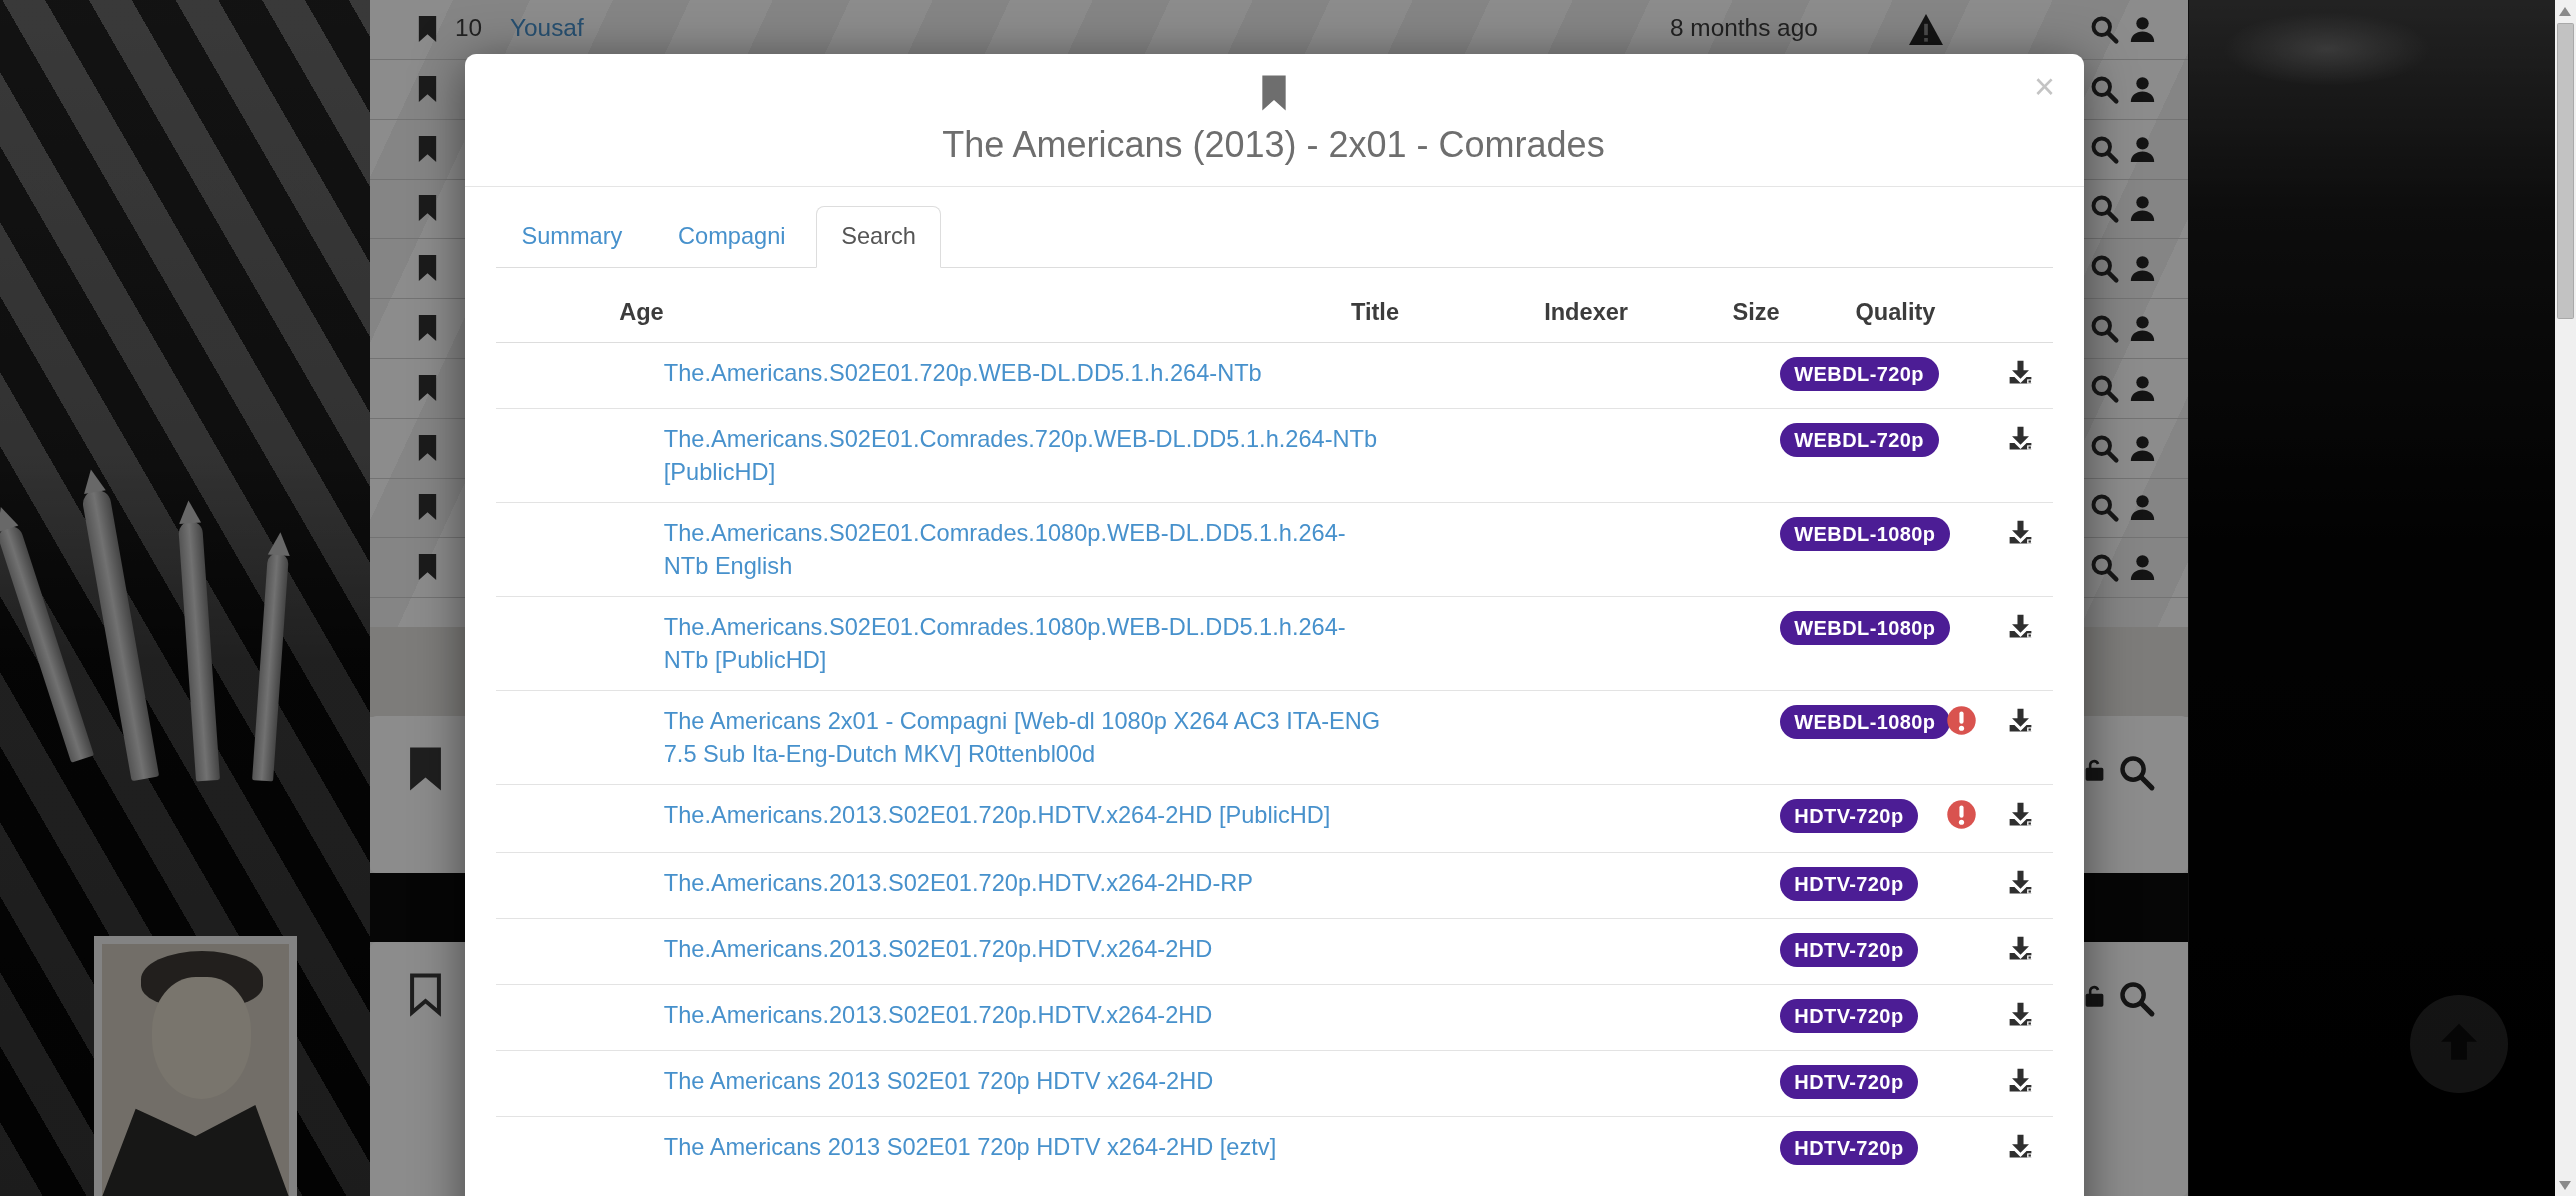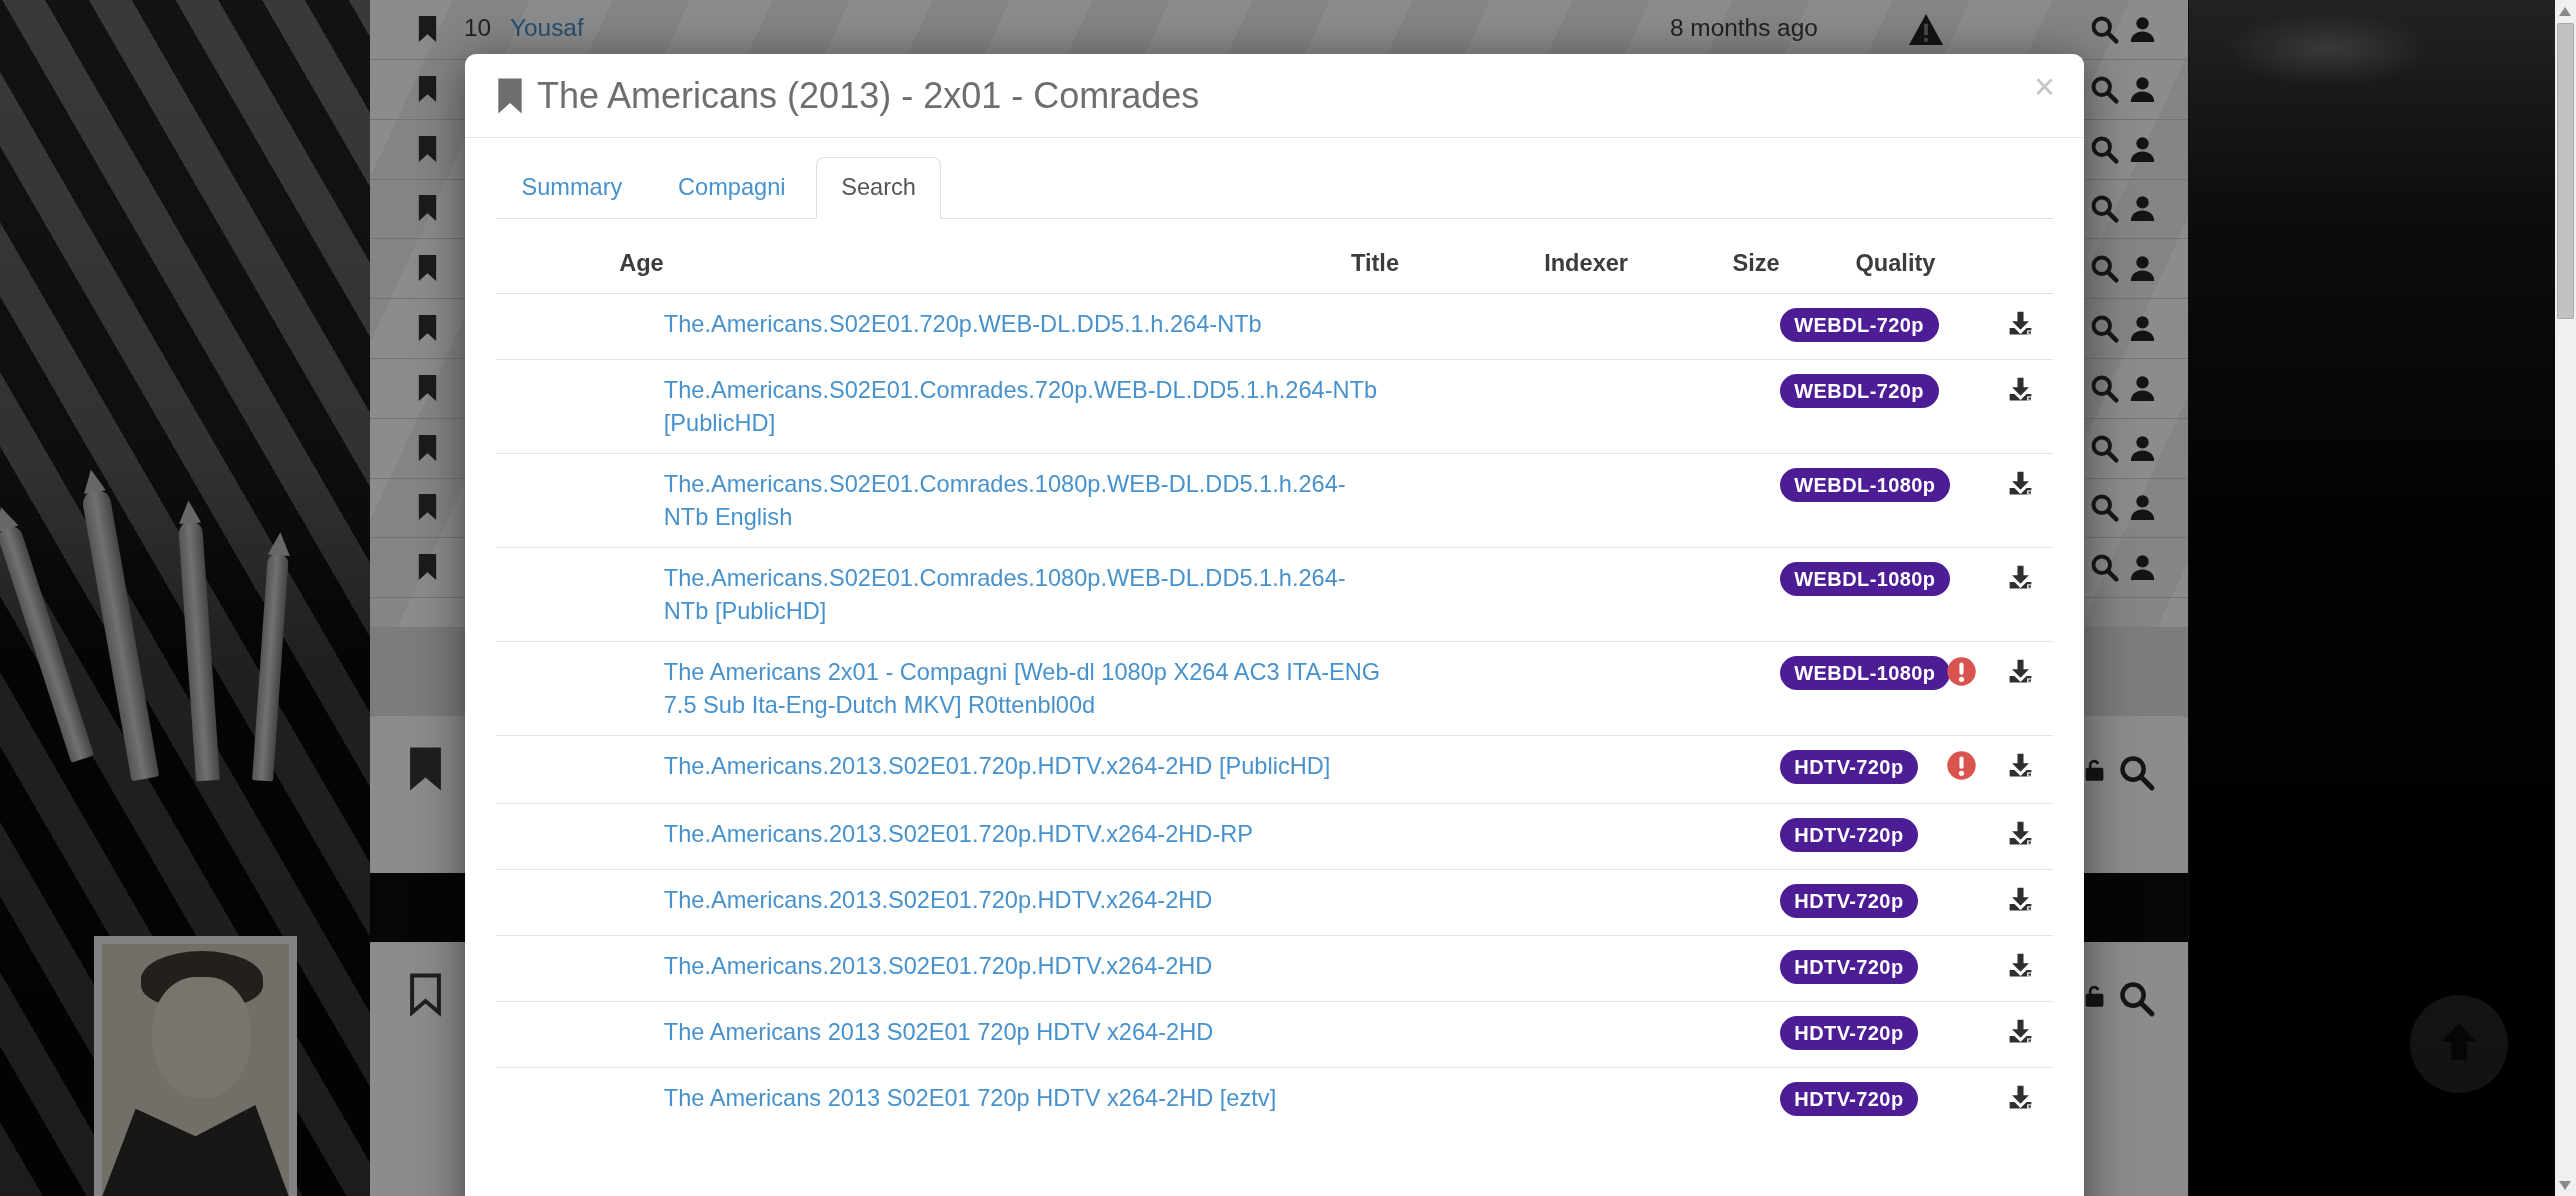--- a/index.html
+++ b/index.html
@@ -32,21 +32,21 @@
       radial-gradient(closest-side at 138px 49px, rgba(200,200,200,0.35), rgba(200,200,200,0) 75%),
       linear-gradient(180deg,#3f3f3f 0%, #181818 18%, #050505 45%, #000 100%);
   }
 
   .content-col { position:absolute; left:370px; top:0; width:1818px; height:1196px; background:#fff; }
   .content-col::before { content:""; position:absolute; inset:0; pointer-events:none;
     background:repeating-linear-gradient(115deg, rgba(0,0,0,0) 0 75px, rgba(0,0,0,0.05) 75px 145px); }
 
   .bg-row { position:absolute; left:0; width:100%; height:60px; border-bottom:1.6px solid #d2d2d2; }
   .bg-row .bm { position:absolute; left:47px; top:16.3px; }
-  .bg-row .num { position:absolute; left:94px; top:14px; font-size:24.4px; color:#3c3c3c;text-align:right; }
+  .bg-row .num { position:absolute; left:85px; top:14px; font-size:24.4px; color:#3c3c3c;text-align:right; }
   .bg-row .lnk { position:absolute; left:140px; top:14px; font-size:24.4px; color:#4791cc; }
   .bg-row .ts  { position:absolute; left:1300px; top:14px; font-size:24.4px; color:#3c3c3c; }
   .bg-row .warn-tri { position:absolute; left:1539px; top:13px; }
   .bg-row .srch { position:absolute; left:1718px; top:13px; }
   .bg-row .prsn { position:absolute; left:1756px; top:13px; }
 
   .gap-band   { position:absolute; left:0; top:627px;  width:100%; height:90px; background:#e4e2de; }
   .black-band { position:absolute; left:0; top:873px; width:100%; height:69px;  background:#0b0b0b; }
   .season-card { position:absolute; left:0; width:100%; background:#fff; border-radius:6.5px; }
   .card1 { top:716px;  height:157px; }
@@ -59,21 +59,21 @@
     background:rgba(255,255,255,0.14); display:flex; align-items:center; justify-content:center; }
   .top-btn svg { display:block; }
 
   
   .overlay { position:absolute; inset:0; background:rgba(0,0,0,0.45); }
 
   
   .modal { position:absolute; left:465px; top:54px; width:1619px; height:1220px;
     background:#fff; border-radius:11.4px; box-shadow:0 8.1px 49px rgba(0,0,0,0.5); }
   .modal-header { position:relative; padding:21px 33px 19.5px 31px; border-bottom:0.8px solid #e5e5e5; }
-  .modal-title { font-size:36px; color:#6e6e6e; font-weight:400; display:flex; align-items:center; gap:13px; }
+  .modal-title { font-size:36px; color:#6e6e6e; font-weight:400; display:flex; align-items:center; gap:13px;flex-direction:column; }
   .modal-close { position:absolute; right:29px; top:14.6px; font-size:36px; color:#c4c4c4; line-height:1;
     background:none; border:none; cursor:pointer; font-family:inherit; }
 
   .modal-body { padding:0 31px; }
   .tabs { list-style:none; display:flex; border-bottom:0.8px solid #ddd; margin-top:19.5px; }
   .tabs li { margin-bottom:-0.8px;text-align:right; }
   .tabs a { display:block; padding:16.3px 24.4px; font-size:23.6px; text-decoration:none; color:#4791cc;
     border:0.8px solid transparent; border-radius:8.1px 8.1px 0 0; margin-right:4.9px; }
   .tabs li.active a { color:#555; background:#fff; border-color:#ddd #ddd #fff; cursor:default; }
 

